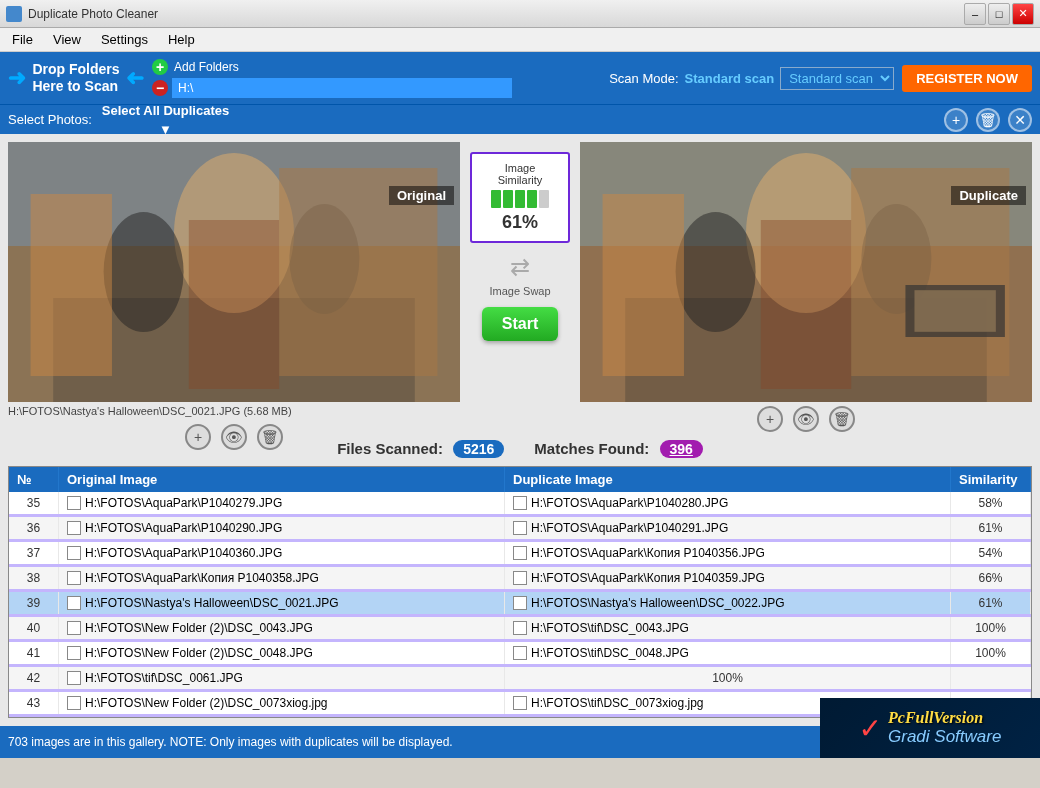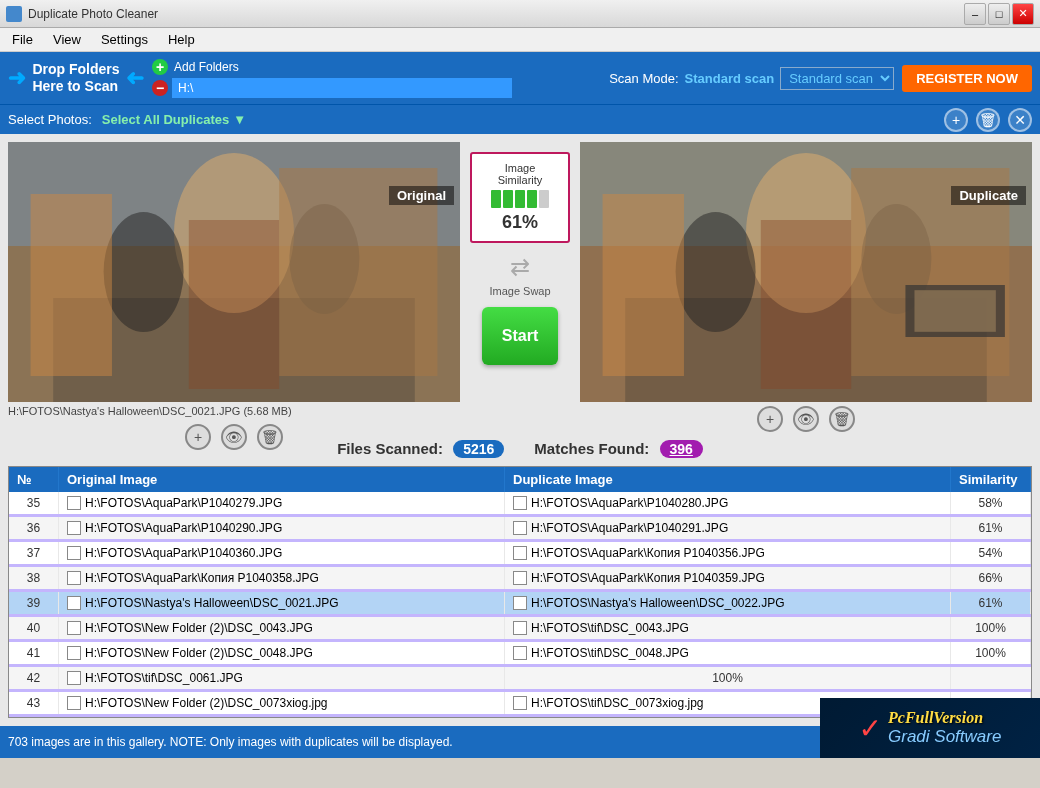--- a/index.html
+++ b/index.html
@@ -157,26 +157,27 @@
       align-items: center;
       padding: 0 8px;
       gap: 10px;
       border-top: 1px solid #0055aa;
     }
     .select-label { color: white; font-size: 13px; }
     .select-dropdown {
       display: flex;
       align-items: center;
       gap: 4px;
-      color: #86efac;
+      color: #ffffff;
       font-size: 13px;
       font-weight: bold;
       background: none;
       border: none;
       cursor: pointer;
+      flex-direction: column;
     }
     .select-actions { margin-left: auto; display: flex; gap: 8px; align-items: center; }
     .action-circle-btn {
       width: 24px; height: 24px;
       border-radius: 50%;
       border: 2px solid rgba(255,255,255,0.5);
       display: flex; align-items: center; justify-content: center;
       cursor: pointer;
       color: white;
       font-size: 14px;
@@ -255,21 +256,21 @@
       width: 120px;
       display: flex;
       flex-direction: column;
       align-items: center;
       justify-content: center;
       padding: 10px;
       gap: 10px;
     }
     .similarity-box {
       text-align: center;
-      border: 2px solid #be185d;
+      border: 2px solid #6d28d9;
       padding: 8px 12px;
       background: white;
       border-radius: 3px;
     }
     .similarity-label { font-size: 11px; color: #333; margin-bottom: 4px; }
     .similarity-bars {
       display: flex;
       gap: 2px;
       justify-content: center;
       margin-bottom: 4px;
@@ -296,21 +297,21 @@
       color: #aaa;
     }
     .swap-label { font-size: 11px; color: #555; }
     .start-btn {
       background: linear-gradient(to bottom, #44dd44, #22aa22);
       color: white;
       font-weight: bold;
       font-size: 16px;
       border: none;
       border-radius: 6px;
-      padding: 20px 20px;
+      padding: 8px 20px;
       cursor: pointer;
       box-shadow: 0 2px 4px rgba(0,0,0,0.3);
     }
 
     
     .stats-bar {
       display: flex;
       justify-content: center;
       gap: 30px;
       padding: 8px 0;

